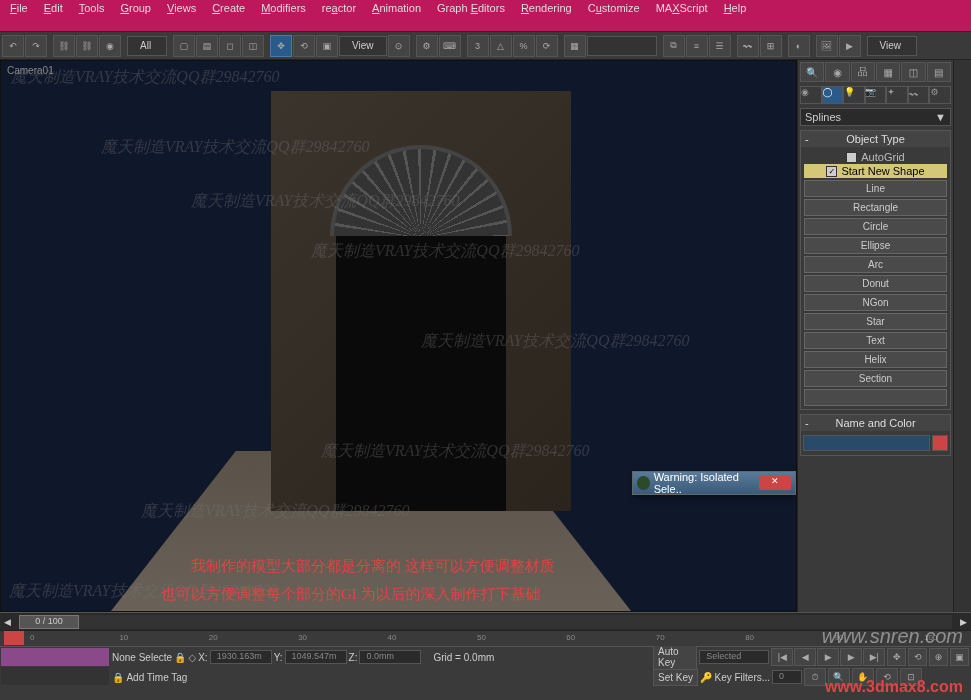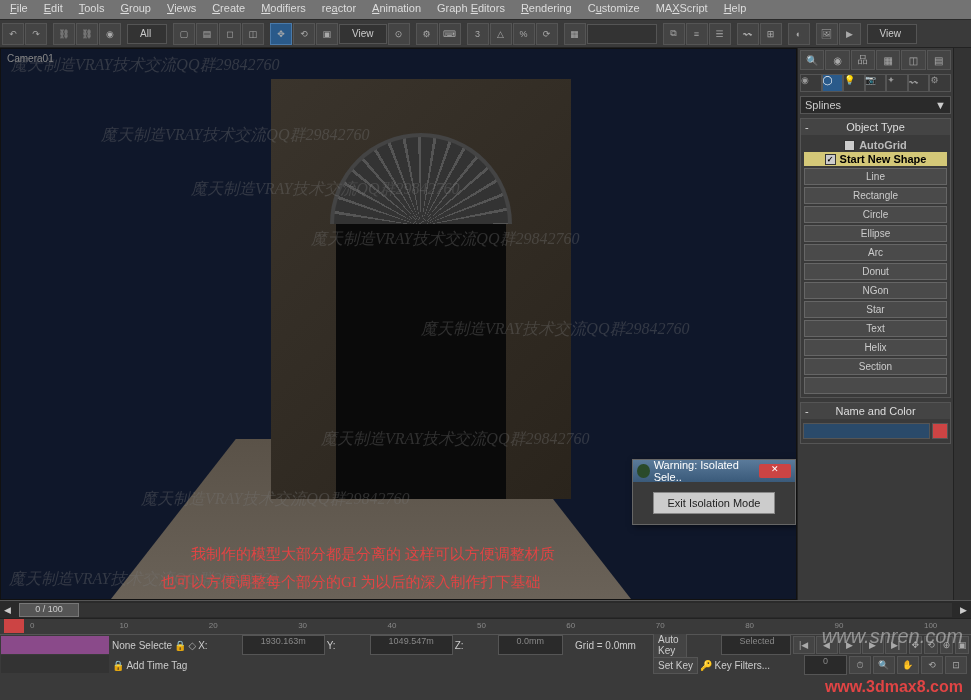--- a/index.html
+++ b/index.html
@@ -1,17 +1,17 @@
 <!DOCTYPE html>
 <html><head>
 <meta charset="utf-8">
 <style>
 * { margin: 0; padding: 0; box-sizing: border-box; font-family: Tahoma, sans-serif; font-size: 11px; }
 body { width: 971px; height: 700px; background: #3a3a3a; color: #ccc; overflow: hidden; position: relative; }
-.menubar { height: 20px; background: #737373; display: flex; padding: 0 4px; gap: 4px; border-bottom: 1px solid #2a2a2a; }
+.menubar { height: 32px; background: #be185d; display: flex; padding: 0 4px; gap: 4px; border-bottom: 1px solid #2a2a2a; }
 .menubar span { padding: 2px 6px; color: #ddd; }
 .menubar span u { text-decoration: underline; }
 .toolbar { height: 28px; background: #3a3a3a; display: flex; align-items: center; padding: 0 2px; gap: 1px; border-bottom: 1px solid #222; }
 .tb-btn { width: 22px; height: 22px; background: #444; border: 1px solid #555; display: inline-flex; align-items: center; justify-content: center; color: #aaa; font-size: 9px; }
 .tb-btn.active { background: #2a5a8a; border-color: #4a7aaa; }
 .tb-sep { width: 4px; }
 .tb-drop { height: 20px; background: #333; border: 1px solid #555; color: #ccc; padding: 0 12px; font-size: 10px; min-width: 40px; display: inline-flex; align-items: center; }
 .main { display: flex; height: 552px; }
 .viewport { flex: 1; background: #0f172a; position: relative; overflow: hidden; border: 1px solid #111; }
 .vp-label { position: absolute; top: 4px; left: 6px; color: #888; font-size: 10px; }
@@ -34,21 +34,21 @@
 .cmd-row { height: 22px; display: flex; gap: 1px; margin-bottom: 2px; }
 .cmd-btn { flex: 1; height: 20px; background: #444; border: 1px solid #555; display: flex; align-items: center; justify-content: center; color: #aaa; font-size: 10px; }
 .tab-row { height: 20px; display: flex; gap: 0; margin-bottom: 2px; }
 .tab-btn { flex: 1; height: 18px; background: #3a3a3a; border: 1px solid #555; font-size: 9px; color: #999; }
 .tab-btn.active { background: #2a5a8a; color: #fff; }
 .drop { width: 100%; height: 18px; background: #2a2a2a; border: 1px solid #555; color: #ccc; padding: 0 4px; font-size: 10px; display: flex; align-items: center; justify-content: space-between; }
 .rollout { margin-top: 4px; border: 1px solid #555; }
 .rollout-hdr { height: 16px; background: #444; text-align: center; font-size: 10px; color: #ddd; display: flex; align-items: center; justify-content: center; position: relative; }
 .rollout-hdr .minus { position: absolute; left: 4px; }
 .rollout-body { padding: 3px; }
-.chk-row { display: flex; align-items: center; padding: 1px 2px; font-size: 10px; color: #bbb; justify-content: center; gap: 4px; font-weight: bold; }
+.chk-row { display: flex; align-items: center; padding: 1px 2px; font-size: 10px; color: #bbb; justify-content: center; gap: 4px; }
 .chk { width: 11px; height: 11px; background: #ccc; border: 1px solid #333; display: inline-flex; align-items: center; justify-content: center; font-size: 8px; color: #000; }
 .chk-row.hl { background: #d4c878; color: #000; }
 .btn-grid { display: grid; grid-template-columns: 1fr; gap: 2px; margin-top: 2px; }
 .obtn { height: 17px; background: #4a4a4a; border: 1px solid #666; text-align: center; font-size: 10px; color: #ccc; display: flex; align-items: center; justify-content: center; }
 .name-row { display: flex; gap: 2px; padding: 4px 2px; }
 .name-input { flex: 1; height: 16px; background: #2a4a6a; border: 1px solid #555; }
 .color-sw { width: 16px; height: 16px; background: #c44; border: 1px solid #555; }
 .timeline { height: 18px; background: #2a2a2a; display: flex; align-items: center; border-top: 1px solid #555; }
 .tl-slider { flex: 1; height: 14px; background: #333; position: relative; margin: 0 4px; }
 .tl-thumb { position: absolute; left: 0; width: 60px; height: 14px; background: #555; border: 1px solid #777; text-align: center; font-size: 9px; color: #ccc; }
@@ -56,21 +56,21 @@
 .ruler-key { position: absolute; left: 4px; width: 20px; height: 14px; background: #c44; }
 .ruler-ticks { flex: 1; position: relative; margin-left: 30px; }
 .ruler-ticks span { position: absolute; font-size: 8px; color: #888; top: 2px; }
 .status { height: 42px; background: #3a3a3a; border-top: 1px solid #555; display: flex; }
 .st-left { width: 110px; display: flex; flex-direction: column; gap: 1px; padding: 1px; }
 .sel-box { height: 18px; background: #8a4a8a; }
 .prompt-box { height: 18px; background: #333; }
 .st-mid { flex: 1; display: flex; flex-direction: column; }
 .st-row { display: flex; align-items: center; height: 20px; gap: 2px; padding: 0 2px; }
 .st-label { color: #ccc; font-size: 10px; }
-.st-field { height: 20px; background: #2a2a2a; border: 1px solid #555; color: #888; padding: 0 18px; font-size: 9px; min-width: 62px; margin-left: 32px; }
+.st-field { height: 14px; background: #2a2a2a; border: 1px solid #555; color: #888; padding: 0 6px; font-size: 9px; min-width: 62px; }
 .st-right { width: 320px; display: flex; flex-direction: column; }
 .play-btns { display: flex; gap: 1px; }
 .play-btn { width: 22px; height: 18px; background: #444; border: 1px solid #555; color: #aaa; display: flex; align-items: center; justify-content: center; font-size: 9px; }
 .watermark-site { position: absolute; right: 8px; bottom: 52px; color: rgba(200,200,200,0.6); font-size: 20px; font-style: italic; }
 .watermark-red { position: absolute; right: 8px; bottom: 4px; color: #e04444; font-size: 16px; font-weight: bold; }
 .lock-ico { color: #aaa; font-size: 10px; }
 </style>
 </head>
 <body>
 
@@ -158,23 +158,20 @@
     <div class="wm" style="top:440px;left:140px">魔天制造VRAY技术交流QQ群29842760</div>
     <div class="wm" style="top:520px;left:8px">魔天制造VRAY技术交流QQ群29842760</div>
     <div class="red-text" style="top:524px;left:160px">也可以方便调整每个部分的GI   为以后的深入制作打下基础</div>
     <div class="red-text" style="top:496px;left:190px">我制作的模型大部分都是分离的   这样可以方便调整材质</div>
 
     <div class="dialog">
       <div class="dialog-title">
         <div class="ico"></div>
         <span>Warning: Isolated Sele..</span>
         <div class="dialog-close">✕</div>
-      </div>
-      <div class="dialog-body">
-        <button class="dialog-btn">Exit Isolation Mode</button>
       </div>
     </div>
   </div>
 
   <div class="side">
     <div class="side-main">
       <div class="cmd-row">
         <div class="cmd-btn">🔍</div>
         <div class="cmd-btn">◉</div>
         <div class="cmd-btn">品</div>

